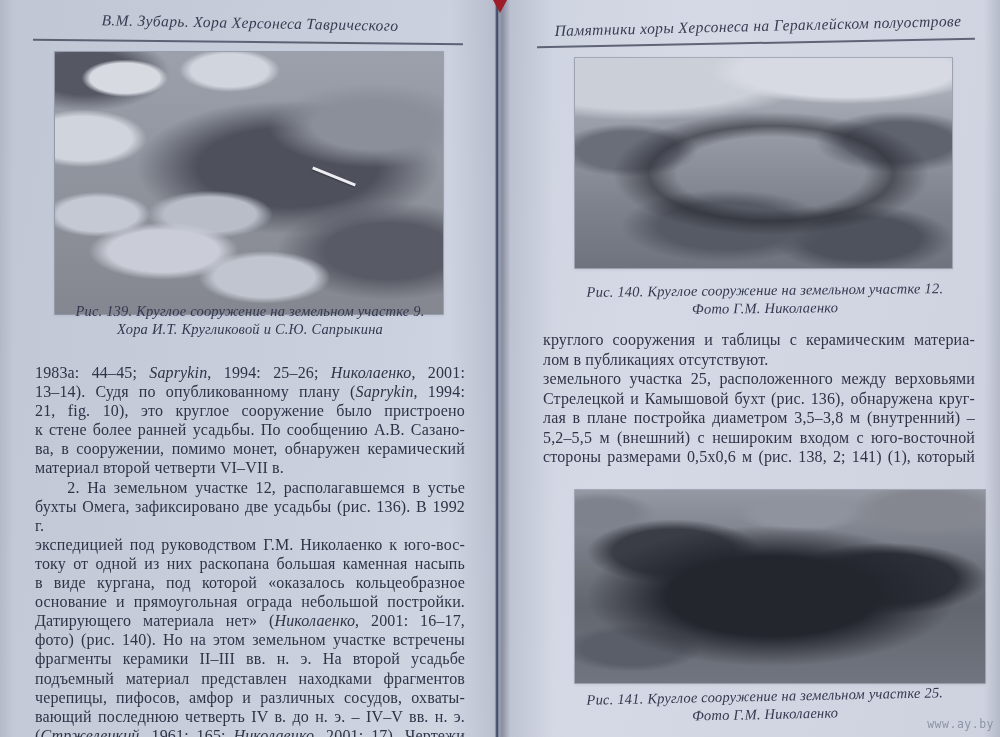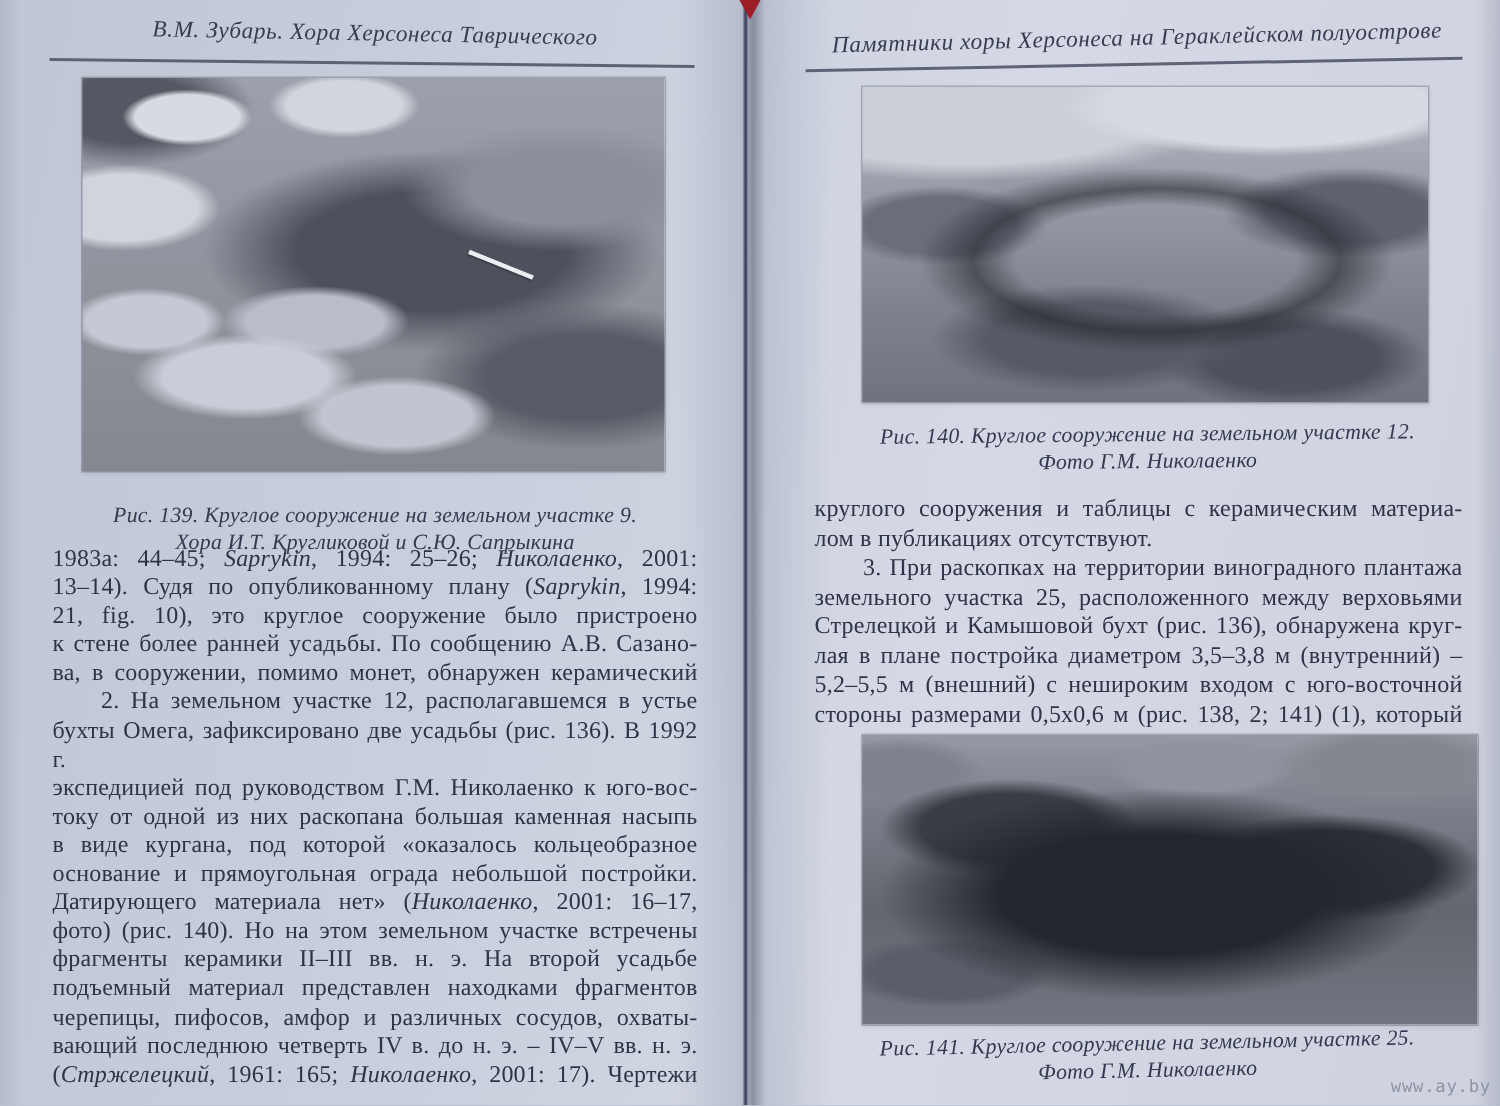--- a/index.html
+++ b/index.html
@@ -87,21 +87,21 @@
       radial-gradient(90px 28px at 55% 12%,#8f939d 0 50%,transparent 70%),
       radial-gradient(110px 38px at 86% 10%,#84878f 0 45%,transparent 70%),
       radial-gradient(80px 30px at 6% 12%,#7e828c 0 45%,transparent 70%),
       linear-gradient(180deg,#9599a3 0%,#7c808a 25%,#62666f 60%,#71757f 100%);
   }
   
   .caption{
     position:absolute;font-style:italic;font-size:14.5px;line-height:17.5px;
     color:#343850;text-align:center;letter-spacing:0.2px;
   }
-  .cap139{left:45px;top:336px;width:410px;}
+  .cap139{left:45px;top:303px;width:410px;}
   .cap140{left:553px;top:282px;width:424px;transform:rotate(-0.6deg);}
   .cap141{left:553px;top:688px;width:424px;transform:rotate(-1.2deg);}
   
   .body-text{
     position:absolute;font-size:16px;color:#2f3347;letter-spacing:0.15px;
   }
   .body-left{left:35px;top:363px;width:430px;line-height:19.1px;}
   .body-right{left:543px;top:330px;width:432px;line-height:19.5px;}
   .tline{text-align:justify;text-align-last:justify;white-space:normal;}
   .tline.flush{text-align-last:left;}
@@ -129,20 +129,21 @@
       <div>Рис. 139. Круглое сооружение на земельном участке 9.</div>
       <div>Хора И.Т. Кругликовой и С.Ю. Сапрыкина</div>
     </div>
 
     <div class="body-text body-left">
         <div class="tline">1983а: 44–45; <i>Saprykin</i>, 1994: 25–26; <i>Николаенко</i>, 2001:</div>
         <div class="tline">13–14). Судя по опубликованному плану (<i>Saprykin</i>, 1994:</div>
         <div class="tline">21, fig. 10), это круглое сооружение было пристроено</div>
         <div class="tline">к стене более ранней усадьбы. По сообщению А.В. Сазано-</div>
         <div class="tline">ва, в сооружении, помимо монет, обнаружен керамический</div>
+        <div class="tline flush">материал второй четверти VI–VII в.</div>
         <div class="tline">  2. На земельном участке 12, располагавшемся в устье</div>
         <div class="tline">бухты Омега, зафиксировано две усадьбы (рис. 136). В 1992 г.</div>
         <div class="tline">экспедицией под руководством Г.М. Николаенко к юго-вос-</div>
         <div class="tline">току от одной из них раскопана большая каменная насыпь</div>
         <div class="tline">в виде кургана, под которой «оказалось кольцеобразное</div>
         <div class="tline">основание и прямоугольная ограда небольшой постройки.</div>
         <div class="tline">Датирующего материала нет» (<i>Николаенко</i>, 2001: 16–17,</div>
         <div class="tline">фото) (рис. 140). Но на этом земельном участке встречены</div>
         <div class="tline">фрагменты керамики II–III вв. н. э. На второй усадьбе</div>
         <div class="tline">подъемный материал представлен находками фрагментов</div>
@@ -159,21 +160,20 @@
     <div class="photo photo140"></div>
 
     <div class="caption cap140">
       <div>Рис. 140. Круглое сооружение на земельном участке 12.</div>
       <div>Фото Г.М. Николаенко</div>
     </div>
 
     <div class="body-text body-right">
         <div class="tline">круглого сооружения и таблицы с керамическим материа-</div>
         <div class="tline flush">лом в публикациях отсутствуют.</div>
-        <div class="tline">  3. При раскопках на территории виноградного плантажа</div>
         <div class="tline">земельного участка 25, расположенного между верховьями</div>
         <div class="tline">Стрелецкой и Камышовой бухт (рис. 136), обнаружена круг-</div>
         <div class="tline">лая в плане постройка диаметром 3,5–3,8 м (внутренний) –</div>
         <div class="tline">5,2–5,5 м (внешний) с нешироким входом с юго-восточной</div>
         <div class="tline">стороны размерами 0,5х0,6 м (рис. 138, 2; 141) (1), который</div>
       </div>
 
     <div class="photo photo141"></div>
 
     <div class="caption cap141">

